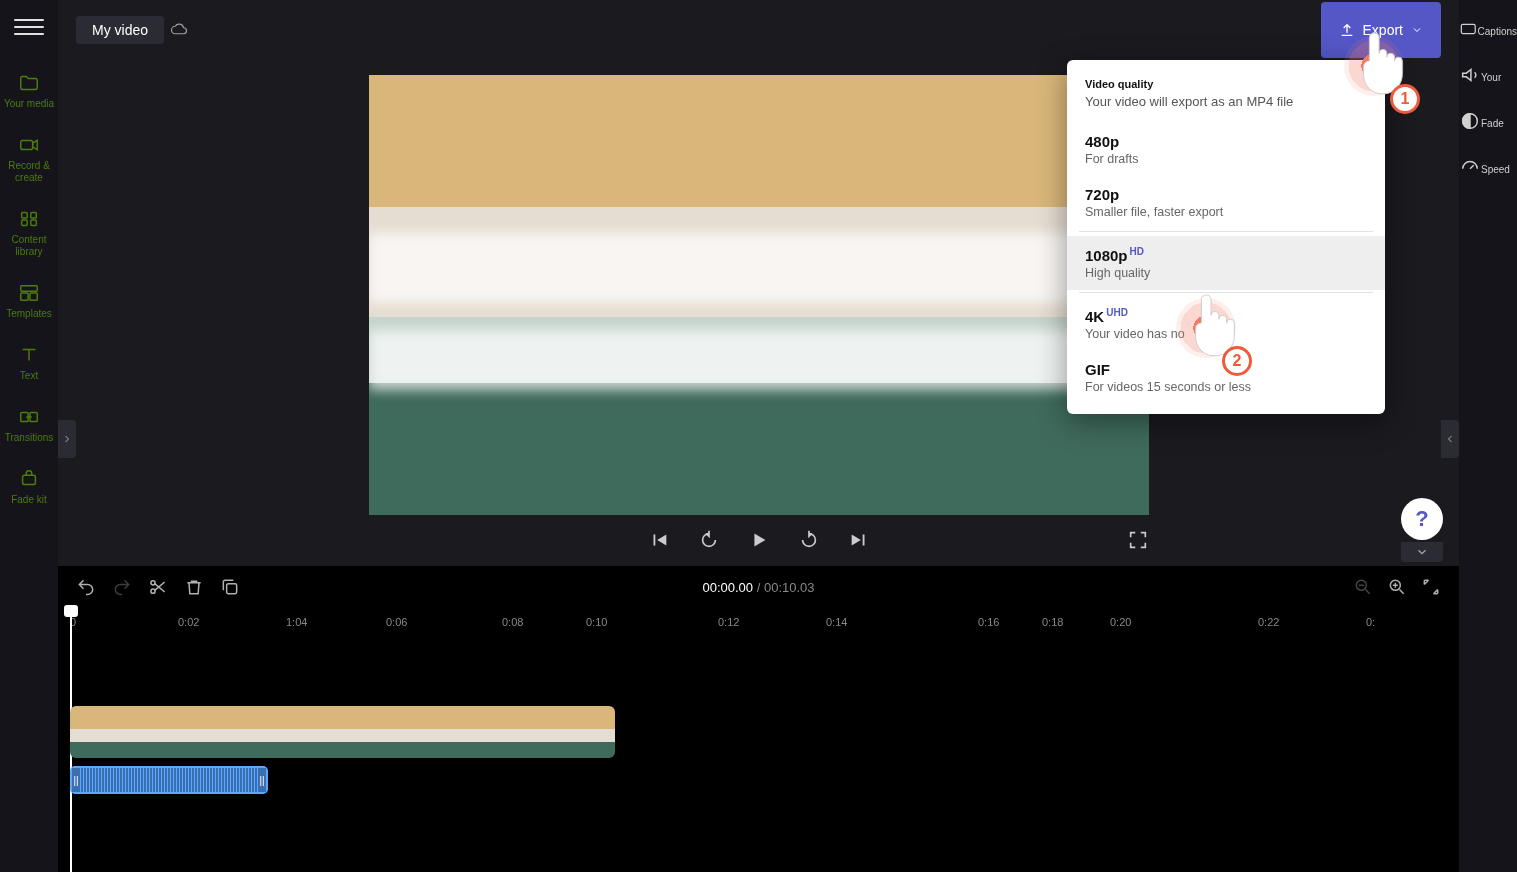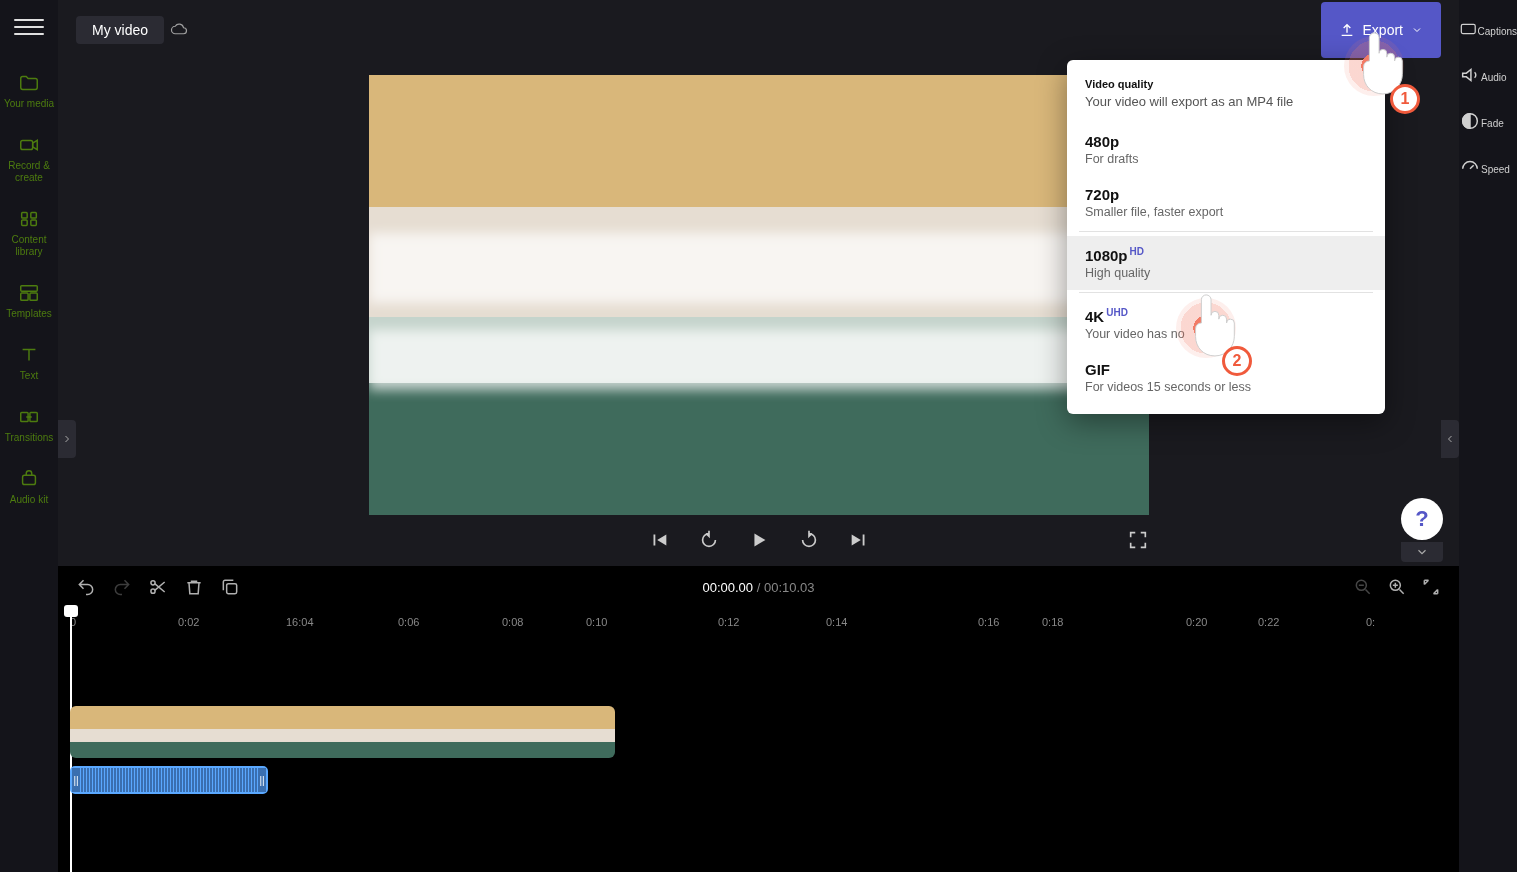--- a/index.html
+++ b/index.html
@@ -130,21 +130,21 @@
           <rect x="13" y="7" width="8" height="10" rx="1"></rect>
           <path d="M9 12h6"></path>
         </svg>
       <div class="lbl">Transitions</div>
     </div>
     <div class="lb-item">
       <svg viewBox="0 0 24 24" fill="none" stroke="currentColor" stroke-width="1.6">
           <rect x="5" y="8" width="14" height="10" rx="2"></rect>
           <path d="M9 8V6a3 3 0 016 0v2"></path>
         </svg>
-      <div class="lbl">Audio kit</div>
+      <div class="lbl">Fade kit</div>
     </div>
   </div>
 
   <div class="main">
     <div class="topbar">
       <div class="title-box">
         <span>My video</span>
       </div>
       <svg class="sync-ic" viewBox="0 0 24 24" fill="none" stroke="currentColor" stroke-width="1.6">
           <path d="M7 17a5 5 0 010-10 6 6 0 0111 2 4 4 0 010 8z"></path>
@@ -280,29 +280,29 @@
           <div class="tl-tool">
               <svg viewBox="0 0 24 24" fill="none" stroke="currentColor" stroke-width="1.8">
                 <path d="M9 4L4 9M4 4h5M4 4v5M15 20l5-5M20 20h-5M20 20v-5"></path>
               </svg>
             </div>
         </div>
       </div>
       <div class="ruler">
         <span class="lbl" style="left:0px">0</span>
         <span class="lbl" style="left:108px">0:02</span>
-        <span class="lbl" style="left:216px">16:04</span>
-        <span class="lbl" style="left:328px">0:06</span>
+        <span class="lbl" style="left:216px">1:04</span>
+        <span class="lbl" style="left:316px">0:06</span>
         <span class="lbl" style="left:432px">0:08</span>
         <span class="lbl" style="left:516px">0:10</span>
         <span class="lbl" style="left:648px">0:12</span>
         <span class="lbl" style="left:756px">0:14</span>
         <span class="lbl" style="left:908px">0:16</span>
         <span class="lbl" style="left:972px">0:18</span>
-        <span class="lbl" style="left:1116px">0:20</span>
+        <span class="lbl" style="left:1040px">0:20</span>
         <span class="lbl" style="left:1188px">0:22</span>
         <span class="lbl" style="left:1296px">0:</span>
       </div>
       <div class="tracks">
         <div class="playhead"></div>
         <div class="video-clip"></div>
         <div class="audio-clip">
           <div class="grip gl">||</div>
           <div class="grip gr">||</div>
         </div>
@@ -316,21 +316,21 @@
       <svg viewBox="0 0 24 24" fill="none" stroke="currentColor" stroke-width="1.6">
           <rect x="3" y="6" width="18" height="12" rx="2"></rect>
           <path d="M8 13h0M8 11h0M15 13h0M15 11h0"></path>
         </svg>
       <div class="lbl">Captions</div>
     </div>
     <div class="rb-item">
       <svg viewBox="0 0 24 24" fill="none" stroke="currentColor" stroke-width="1.6">
           <path d="M4 10v4h4l5 4V6l-5 4zM17 9a4 4 0 010 6"></path>
         </svg>
-      <div class="lbl">Audio</div>
+      <div class="lbl">Your</div>
     </div>
     <div class="rb-item">
       <svg viewBox="0 0 24 24" fill="none" stroke="currentColor" stroke-width="1.6">
           <circle cx="12" cy="12" r="8"></circle>
           <path d="M12 4a8 8 0 000 16z" fill="currentColor"></path>
         </svg>
       <div class="lbl">Fade</div>
     </div>
     <div class="rb-item">
       <svg viewBox="0 0 24 24" fill="none" stroke="currentColor" stroke-width="1.6">

